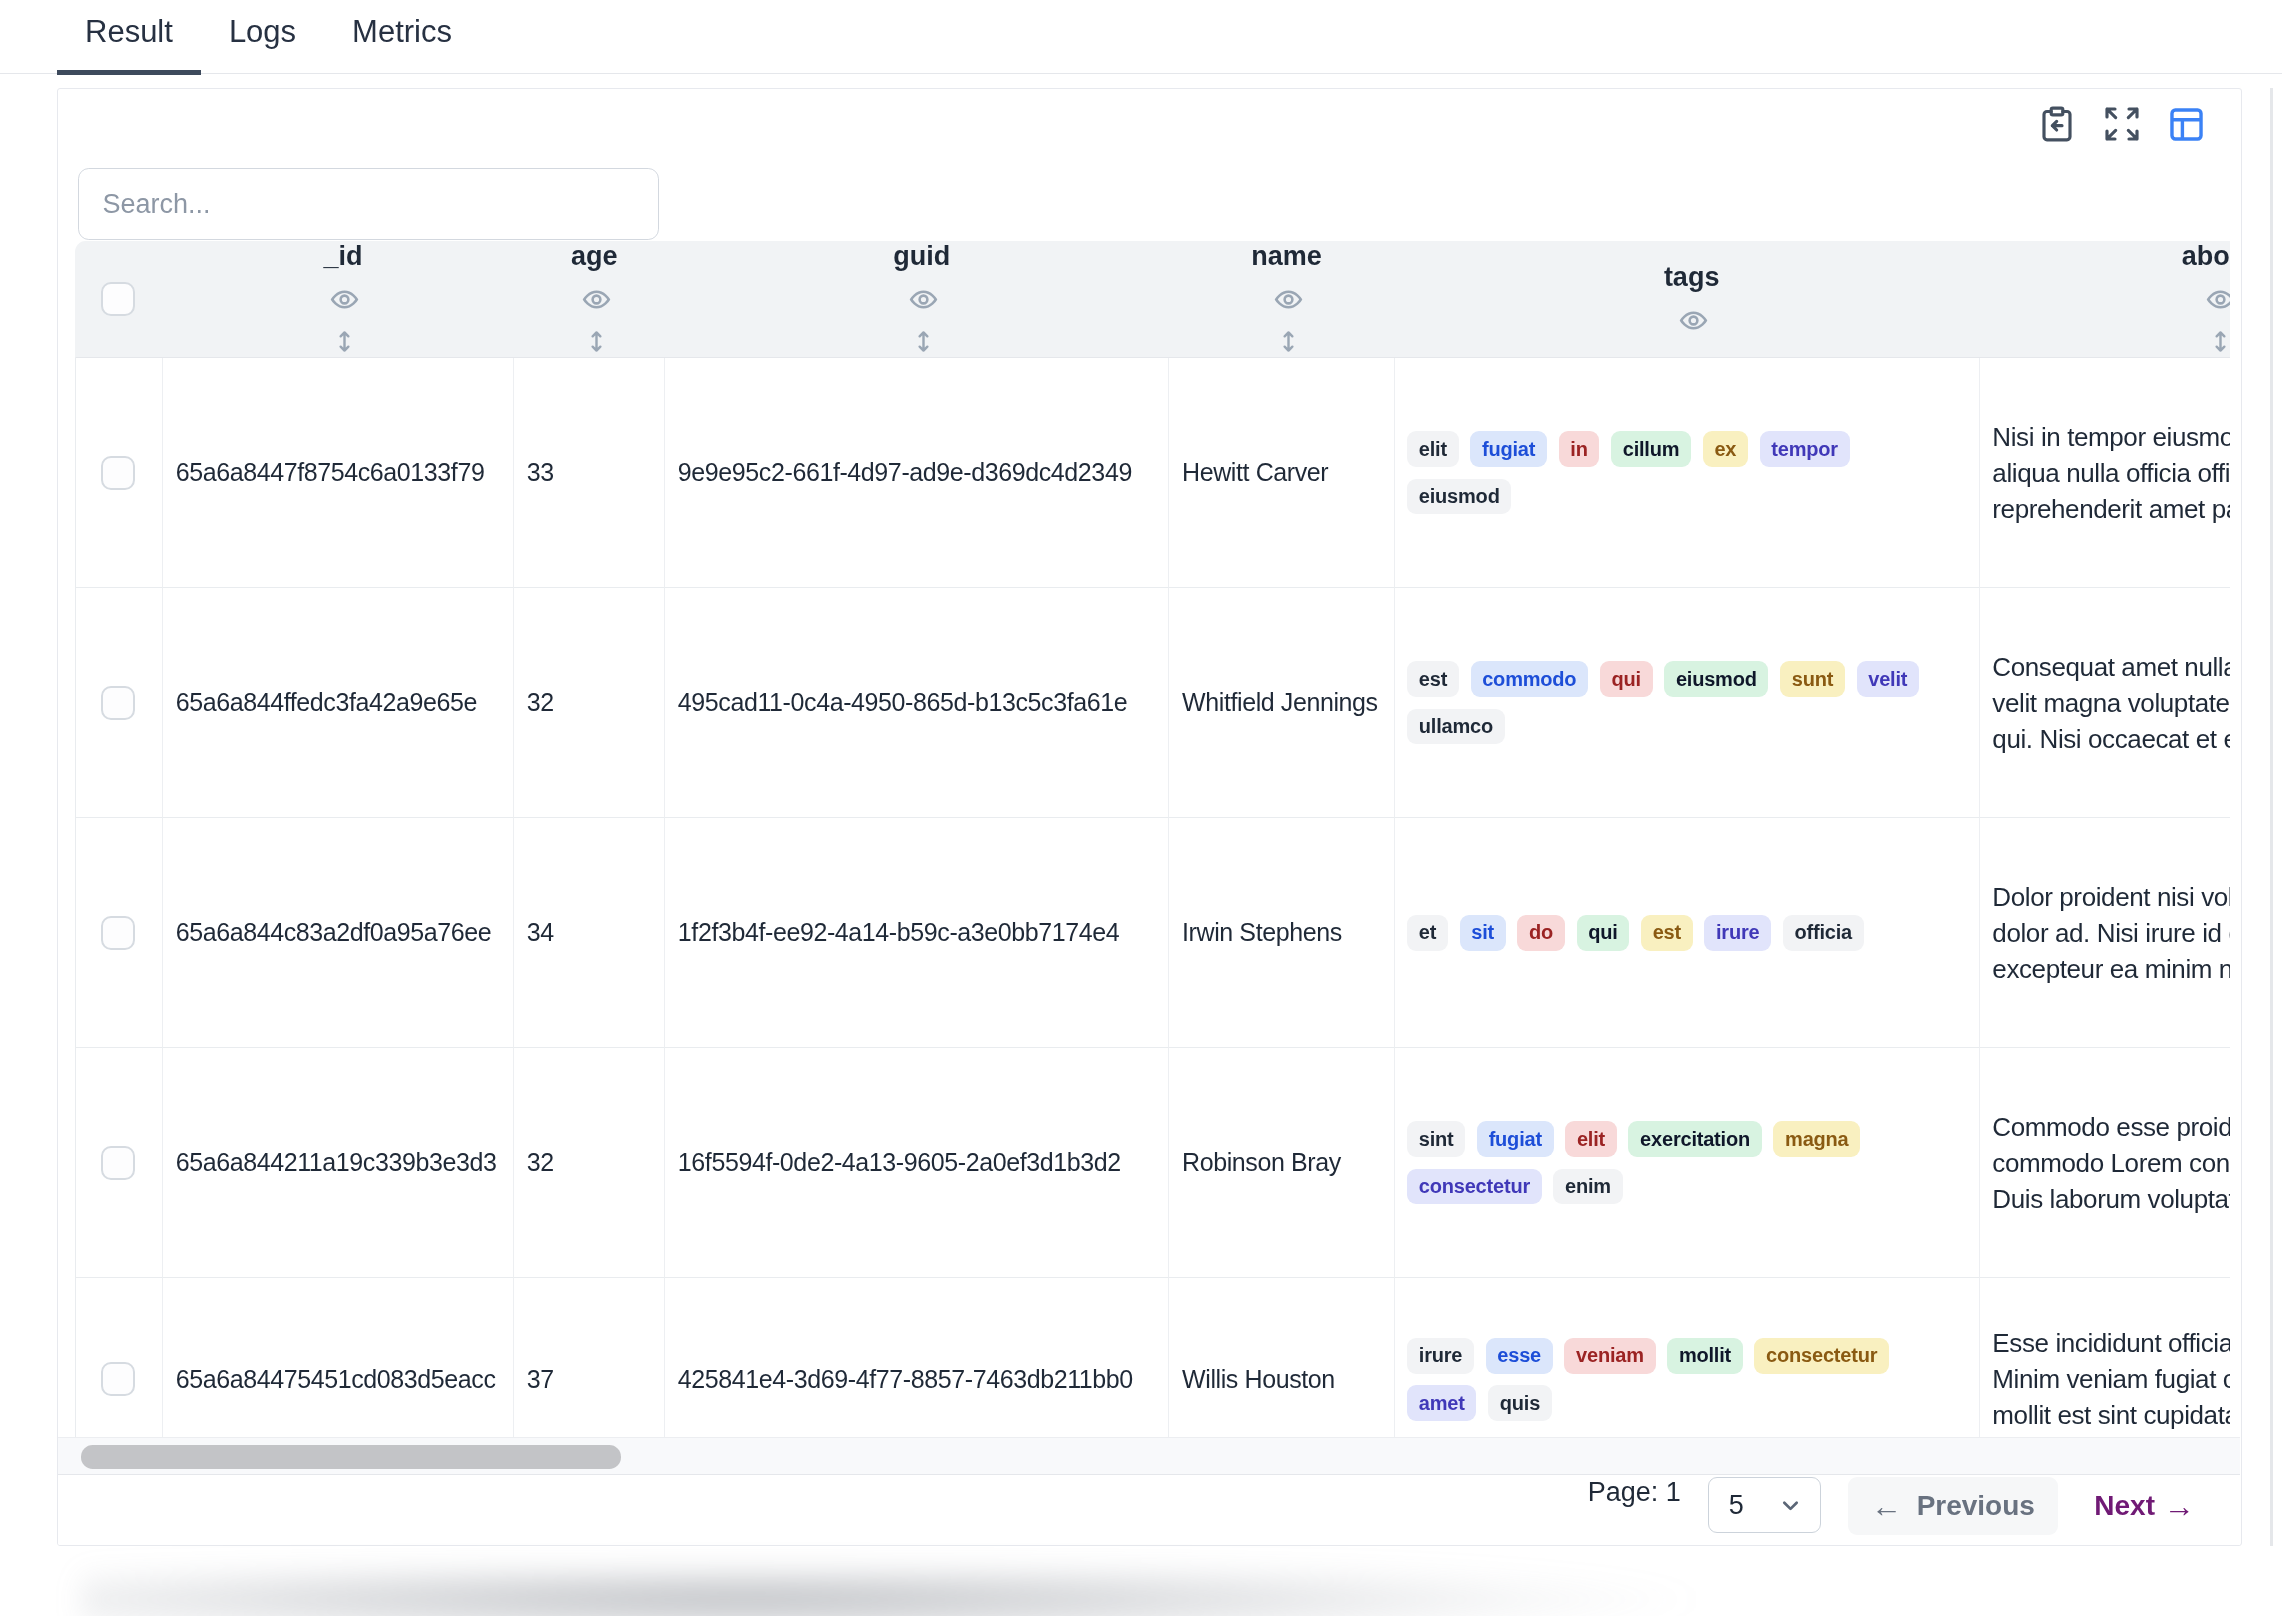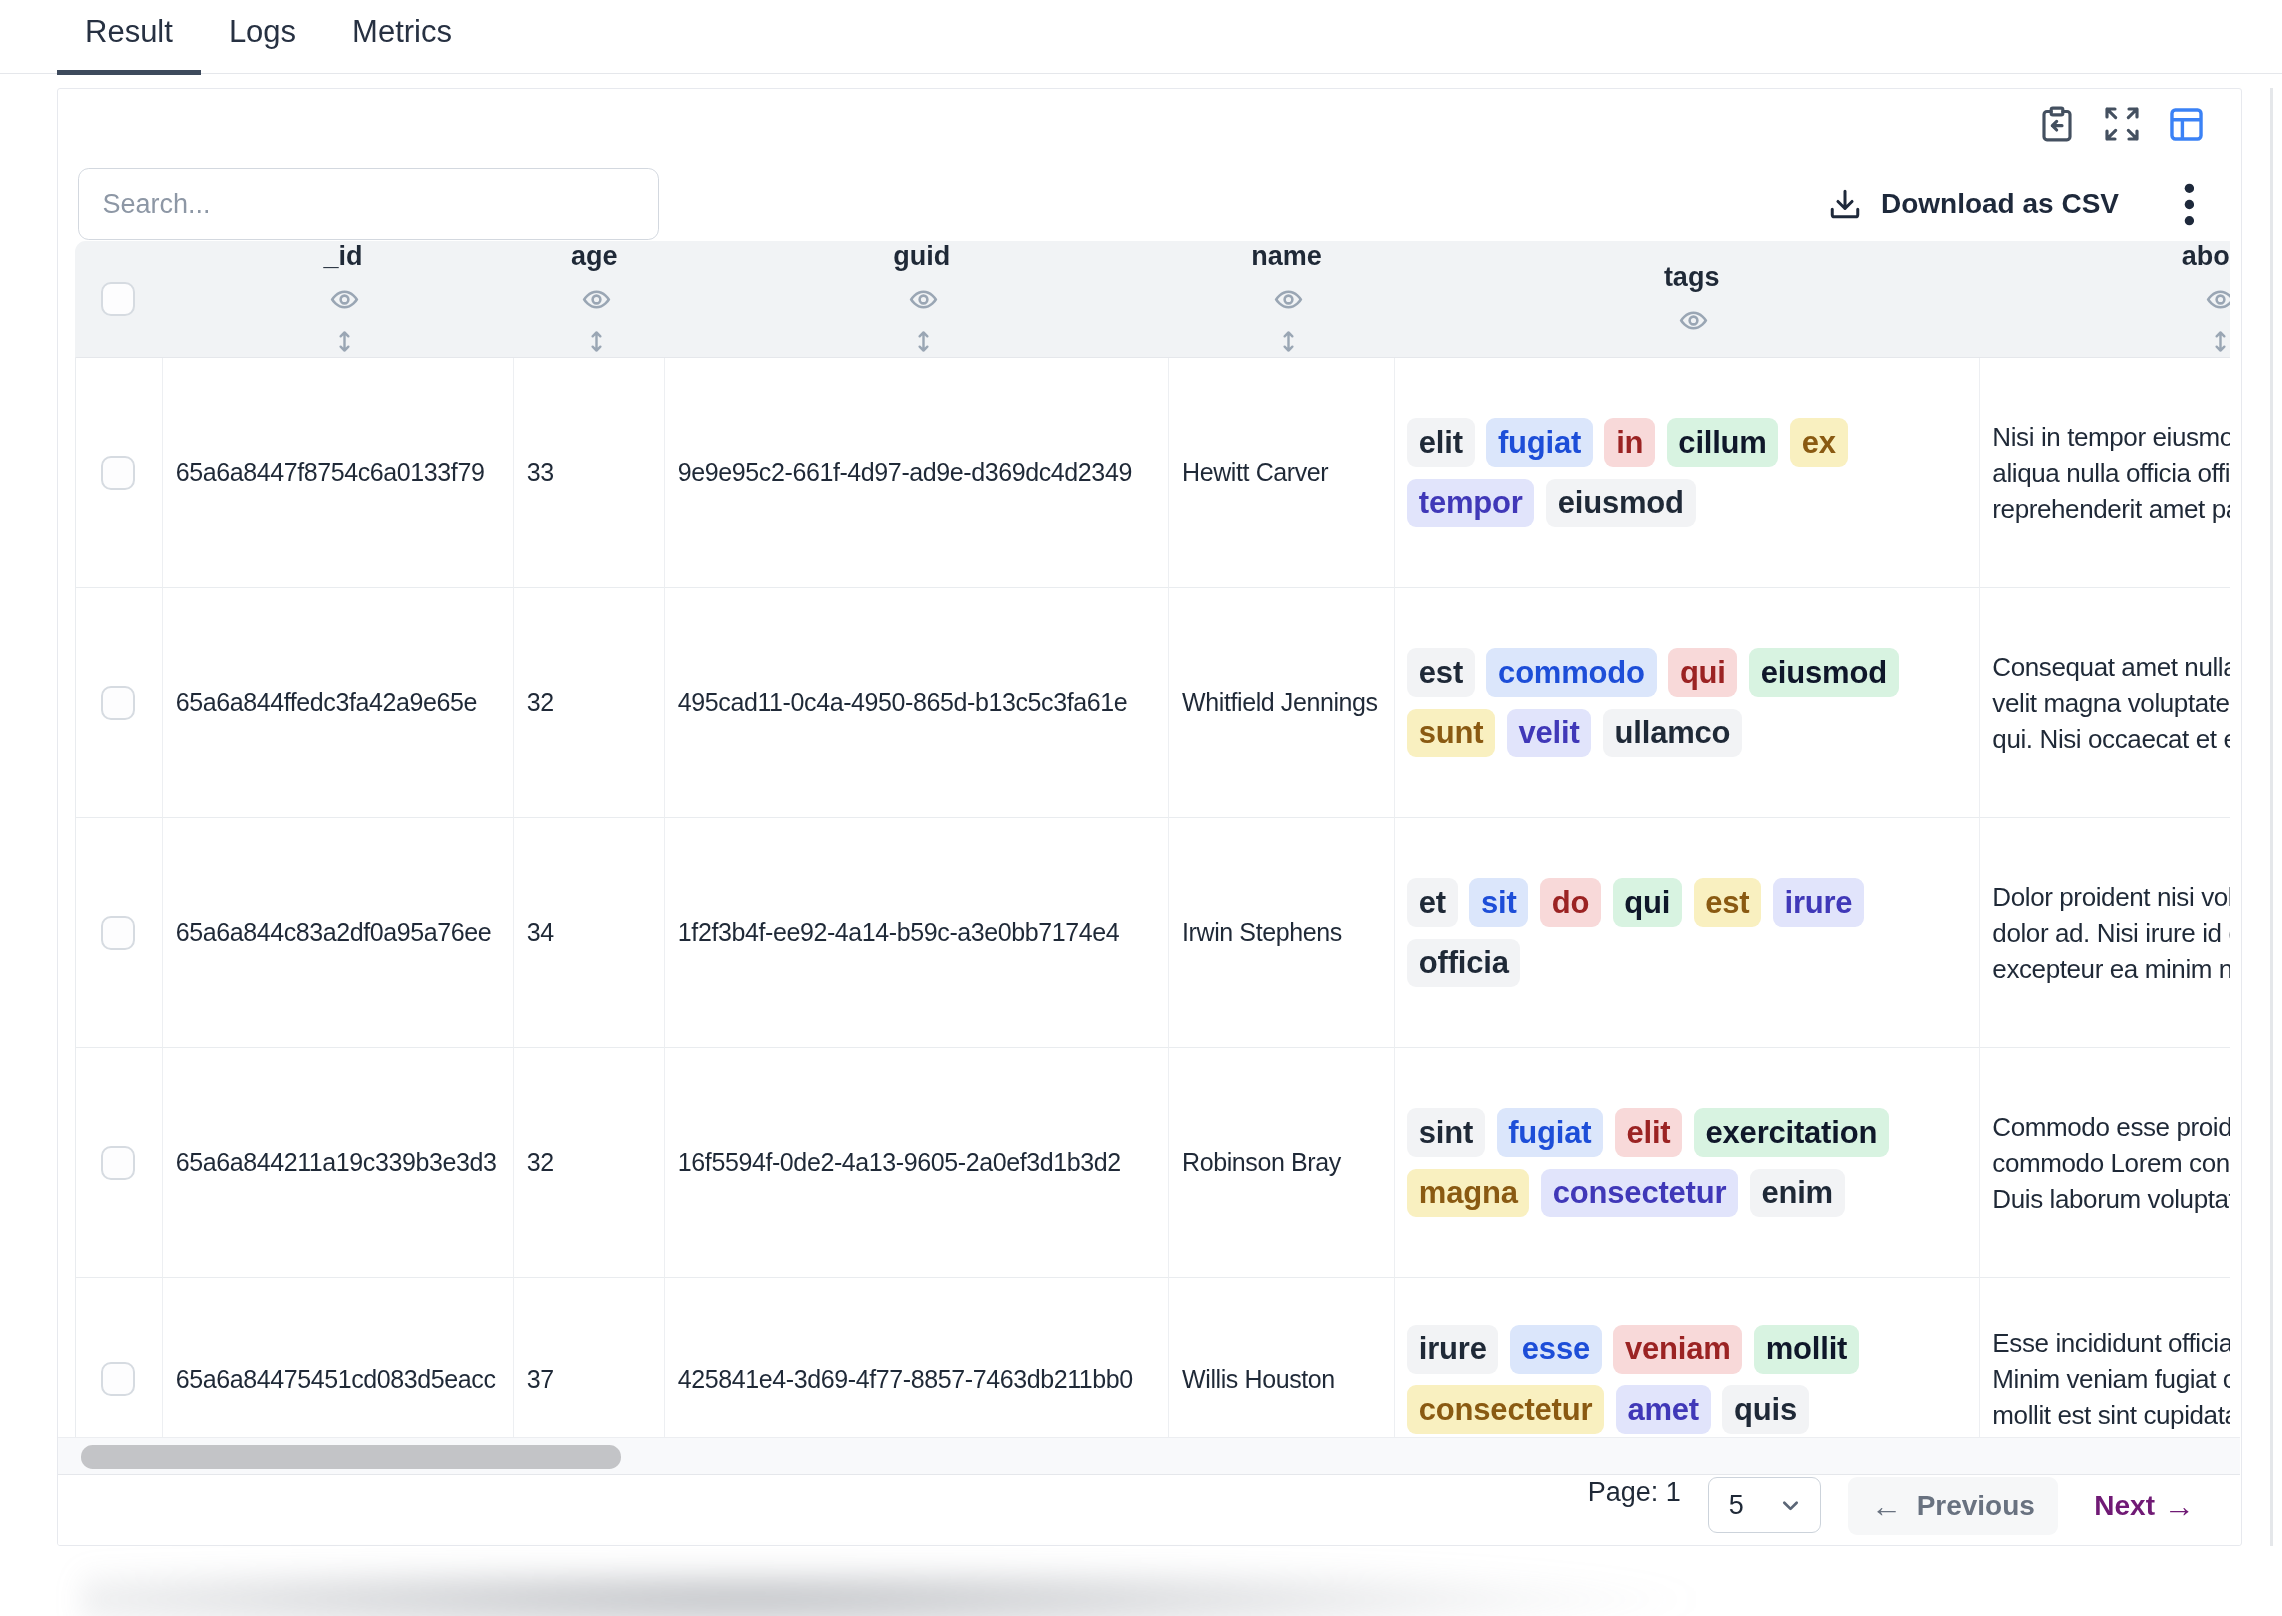--- a/index.html
+++ b/index.html
@@ -50,21 +50,21 @@
     white-space:nowrap; overflow:hidden; letter-spacing:-0.4px; }
   tbody td:first-child { border-left:1.8px solid #e9ecef; }
   tbody td:last-child { border-right:none; }
   tbody tr { height:230px; }
   tbody tr:last-child { height:203px; }
 
   .checkbox { width:34px; height:34px; border:2.7px solid #d6dbe1; border-radius:10px; background:#fdfdfe; cursor:pointer; }
   td.cell-check, th.col-check { padding-left:25px; }
 
   .tags { display:flex; flex-wrap:wrap; gap:11.7px 11.7px; max-width:549px; white-space:normal; }
-  .pill { display:inline-block; padding:6.3px 11.7px; border-radius:9px; font-size:31px; font-weight:700; letter-spacing:-0.2px; }
+  .pill { display:inline-block; padding:6.3px 11.7px; border-radius:9px; font-size:20px; font-weight:700; letter-spacing:-0.2px; }
   .pill.gray   { background:#f2f3f5; color:#1f2937; }
   .pill.blue   { background:#dbe6fb; color:#1d4ed8; }
   .pill.red    { background:#f8d9d9; color:#9b2323; }
   .pill.green  { background:#d8f3e1; color:#0f172a; }
   .pill.yellow { background:#f9f0c0; color:#8a5a12; }
   .pill.indigo { background:#e1e4fb; color:#4038b8; }
 
   .about { white-space:normal; }
   .about .ln { white-space:nowrap; font-size:26px; line-height:36px; color:#1f2937; overflow:hidden; }
 
@@ -127,38 +127,20 @@
       <div class="icon-btn">
         <svg width="41" height="41" viewBox="0 0 24 24" fill="none" stroke="#3b82f6" stroke-width="2" stroke-linejoin="round">
           <rect x="3.5" y="3.5" width="17" height="17" rx="2"></rect>
           <path d="M3.5 9.2h17M9.6 9.2v11.3"></path>
         </svg>
       </div>
     </div>
 
     <div class="controls-row">
       <input class="search-input" type="text" placeholder="Search..." style="">
-      <div class="download-cluster">
-        <div class="download-btn">
-          <span>
-            <svg width="36" height="36" viewBox="0 0 24 24" fill="none" stroke="#1e293b" stroke-width="2" stroke-linecap="round" stroke-linejoin="round">
-              <path d="M20.5 15.5v3.6a1.4 1.4 0 0 1-1.4 1.4H4.9a1.4 1.4 0 0 1-1.4-1.4v-3.6"></path>
-              <path d="M7.3 10.3 12 15l4.7-4.7M12 15V3.5"></path>
-            </svg>
-          </span>
-          <span class="download-label">Download as CSV</span>
-        </div>
-        <div class="kebab">
-          <svg width="10.8" height="47" viewBox="0 0 6 26" fill="#1e293b">
-            <circle cx="3" cy="4" r="2.6"></circle>
-              <circle cx="3" cy="13" r="2.6"></circle>
-              <circle cx="3" cy="22" r="2.6"></circle>
-          </svg>
-        </div>
-      </div>
     </div>
 
     <div class="table-wrap">
       <table>
         <colgroup>
           <col class="c-check">
             <col class="c-id">
             <col class="c-age">
             <col class="c-guid">
           <col class="c-name">

